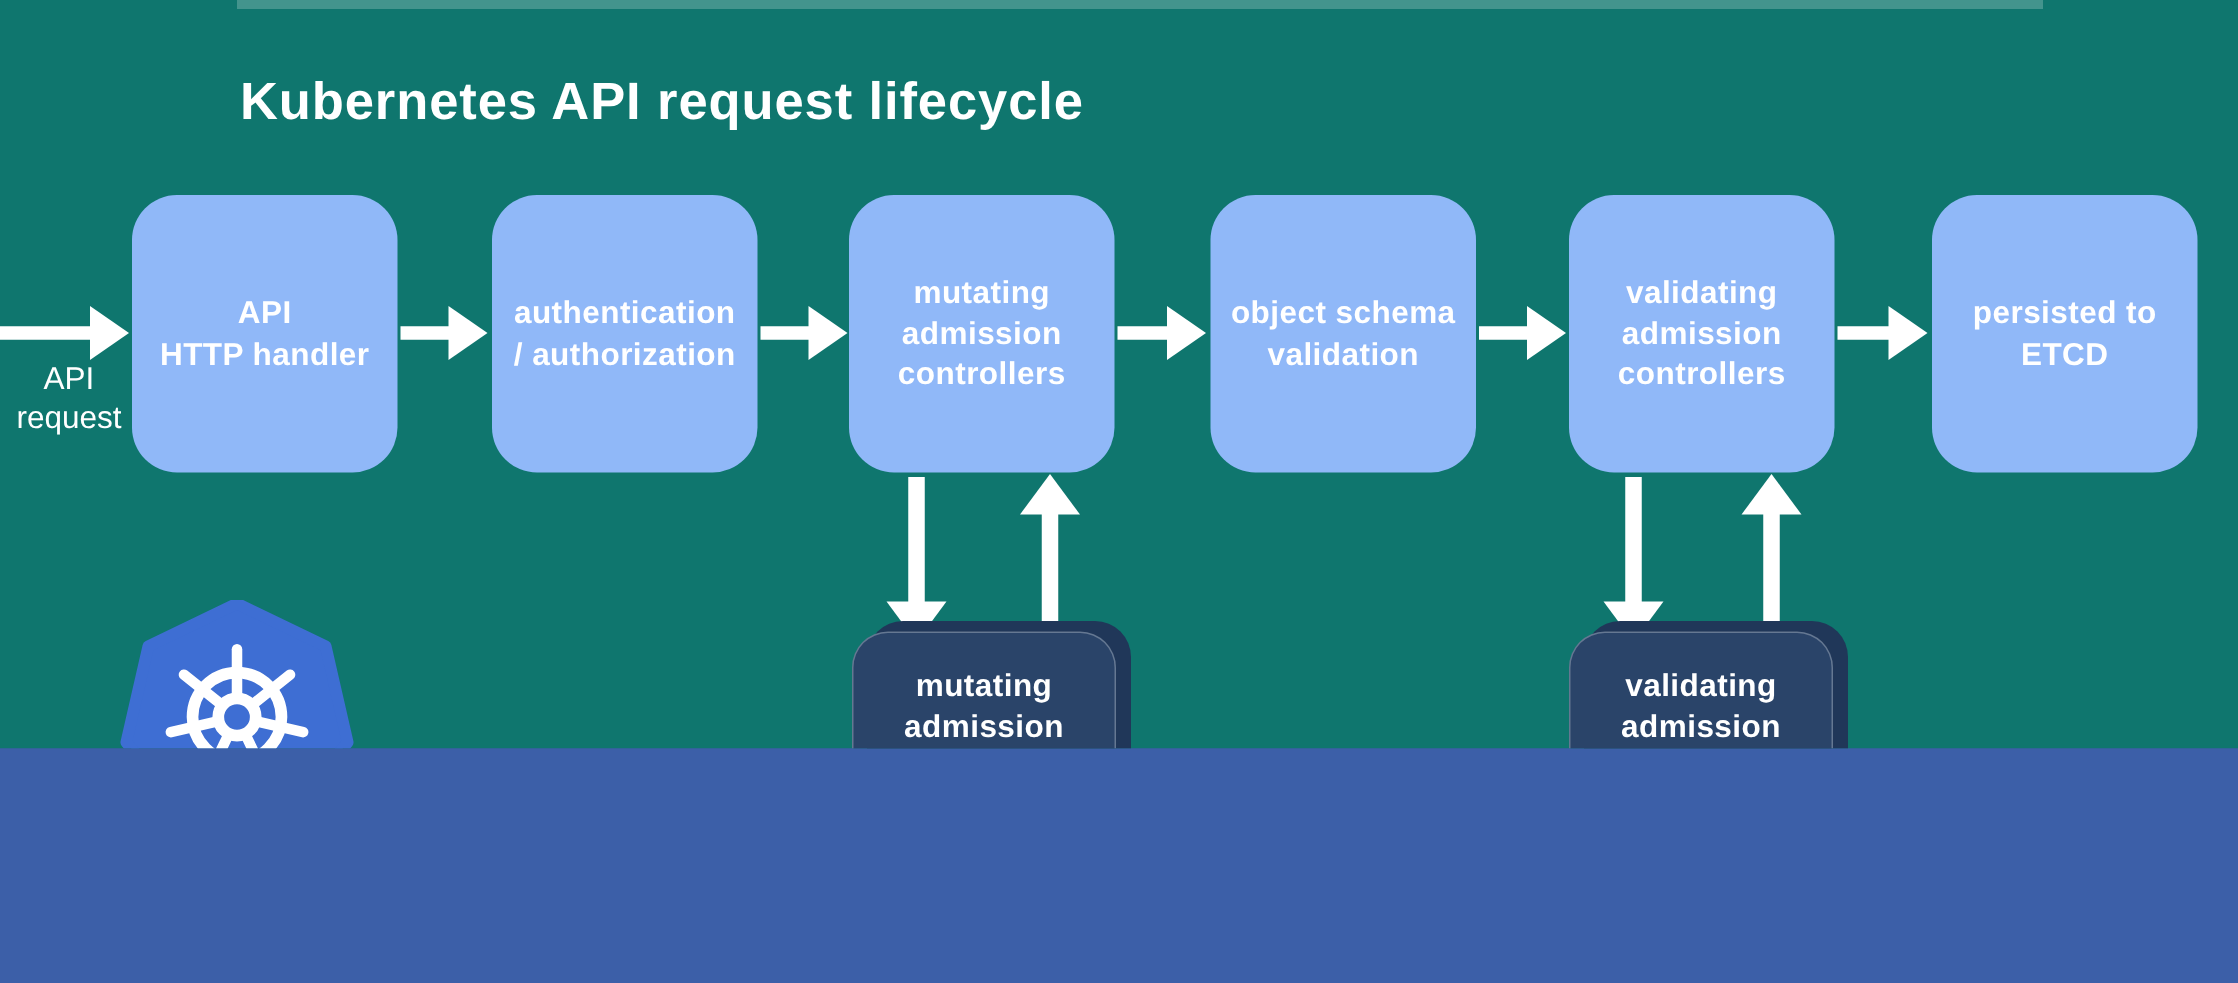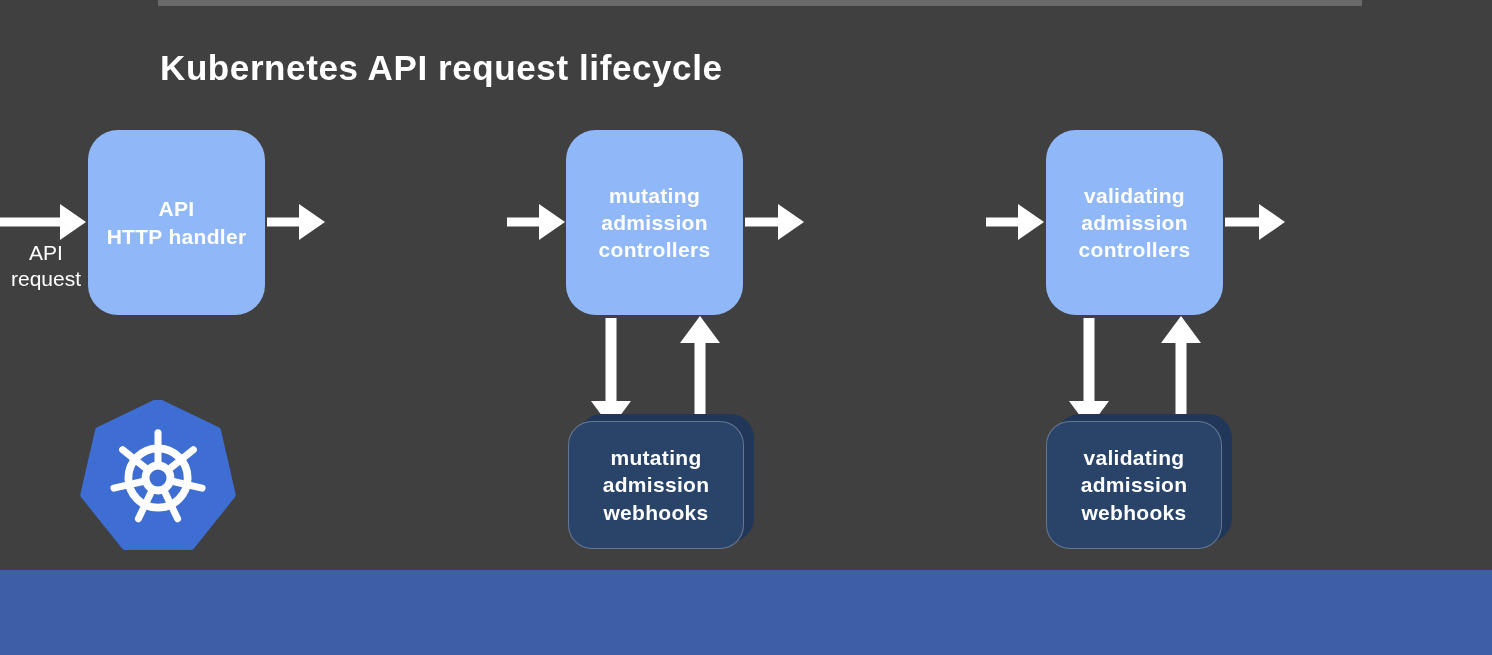--- a/index.html
+++ b/index.html
@@ -1,18 +1,18 @@
 <!DOCTYPE html>
 <html><head>
 <meta charset="utf-8">
 <style>
   html,body { margin:0; padding:0; background:#3c5fa8; }
   .canvas {
-    position:relative; width:1492px; height:570px;
-    background:#404040; overflow:hidden;
+    position:relative; width:1492px; height:499px;
+    background:#0f766e; overflow:hidden;
     font-family:"Liberation Sans", sans-serif;
   }
   .top-strip {
     position:absolute; left:158px; top:0; width:1204px; height:6px;
     background:rgba(255,255,255,0.22);
   }
   .title {
     position:absolute; left:160px; top:48px;
     font-size:35px; font-weight:800; color:#ffffff; letter-spacing:0.6px;
   }
@@ -90,26 +90,32 @@
 
   <div class="h-arrow" style="left:0;width:86px;">
     <div class="shaft"></div>
     <div class="head"></div>
   </div>
   <div class="api-request-label">API
 request</div>
 
   <div class="stage" style="left:88px;">API
 HTTP handler</div>
+  <div class="stage" style="left:328px;">authentication
+/ authorization</div>
   <div class="stage" style="left:566px;">mutating
 admission
 controllers</div>
+  <div class="stage" style="left:807px;">object schema
+validation</div>
   <div class="stage" style="left:1046px;">validating
 admission
 controllers</div>
+  <div class="stage" style="left:1288px;">persisted to
+ETCD</div>
 
   <div class="h-arrow" style="left:267px;width:58px;">
       <div class="shaft"></div>
       <div class="head"></div>
     </div>
   <div class="h-arrow" style="left:507px;width:58px;">
       <div class="shaft"></div>
       <div class="head"></div>
     </div>
   <div class="h-arrow" style="left:745px;width:59px;">

